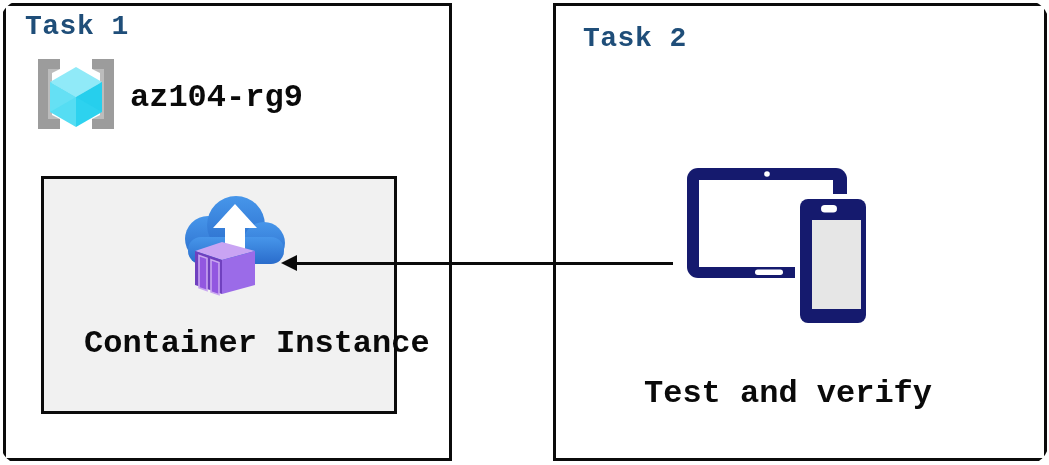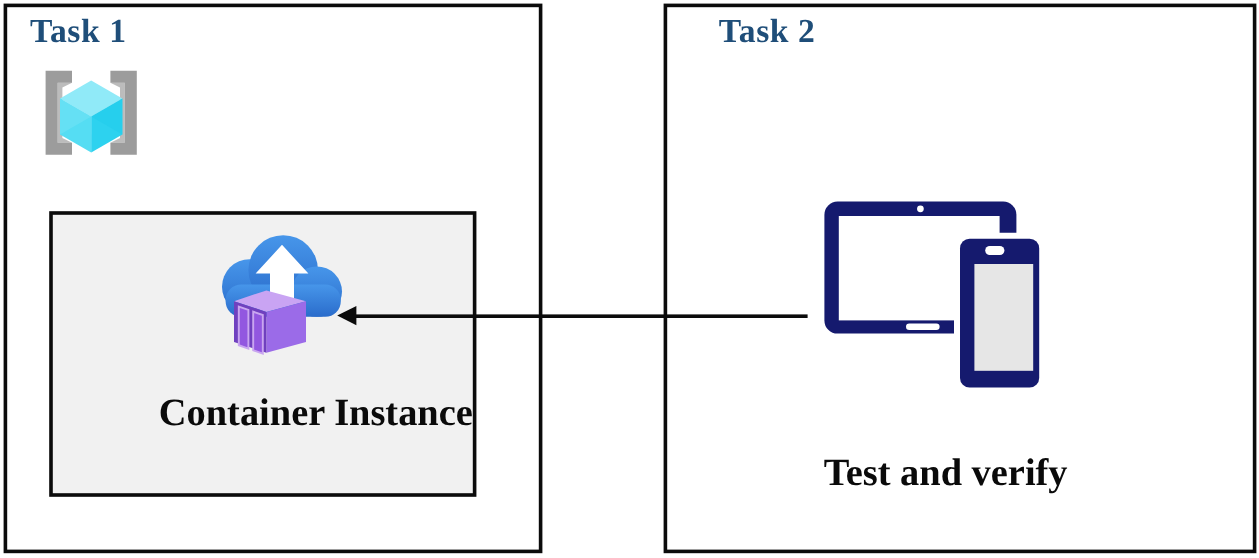--- a/index.html
+++ b/index.html
@@ -1,43 +1,44 @@
 <!DOCTYPE html>
 <html><head>
 <meta charset="utf-8">
 <style>
   html, body { margin: 0; padding: 0; background: #ffffff; }
   .stage {
     position: relative;
     width: 1049px;
     height: 465px;
     background: #ffffff;
-    font-family: Liberation Serif, serif;
+    font-family: Liberation Mono, monospace;
     overflow: hidden;
+    border-radius: 23px;
   }
   .task-box {
     position: absolute;
     top: 3px;
     height: 458px;
     background: #ffffff;
     border: 3px solid #0b0b0b;
     box-sizing: border-box;
   }
   .task1-box { left: 3px; width: 449px; }
   .task2-box { left: 553px; width: 494px; }
   .task-title {
     position: absolute;
     font-size: 28px;
     font-weight: 700;
     color: #1F4E79;
     letter-spacing: 0.5px;
     white-space: nowrap;
   }
   .t1-title { left: 25px; top: 11px; }
-  .t2-title { left: 583px; top: 11px; margin-left: 16px; }
+  .t2-title { left: 583px; top: 23px; }
   .rg-icon { position: absolute; left: 33px; top: 56px; }
   .rg-label {
     position: absolute;
     left: 130px;
     top: 79px;
     font-size: 32px;
     font-weight: 700;
     color: #0a0a0a;
     white-space: nowrap;
   }
@@ -50,25 +51,26 @@
     background: #F1F1F1;
     border: 3px solid #0b0b0b;
     box-sizing: border-box;
   }
   .ci-icon { position: absolute; left: 134px; top: 12px; }
   .ci-label {
     position: absolute;
     left: 0;
     top: 146px;
     width: 100%;
-    text-align: right;
+    text-align: left;
     font-size: 32px;
     font-weight: 700;
     color: #0a0a0a;
     white-space: nowrap;
+    padding-left: 40px;
   }
   .arrow-line {
     position: absolute;
     left: 296px;
     top: 262px;
     width: 377px;
     height: 3px;
     background: #0b0b0b;
   }
   .arrow-head {
@@ -116,20 +118,21 @@
       <path d="M71,13 H59 V13 L67,17 V59 L59,63 H71 Z" fill="#858585" opacity="0.55"></path>
 
       <polygon points="43,11 69,26 43,41 17,26" fill="#90EAF8"></polygon>
       <polygon points="17,26 43,41 43,71 17,56" fill="#55DDF3"></polygon>
       <polygon points="43,41 69,26 69,56 43,71" fill="#2DD2EF"></polygon>
       <polygon points="17,26 43,41 17,56" fill="#6FE2F5" opacity="0.6"></polygon>
       <polygon points="69,26 43,41 69,56" fill="#1FCBEB" opacity="0.5"></polygon>
     </svg>
   </div>
 
+  <div class="rg-label">az104-rg9</div>
 
   <div class="ci-box">
     <div class="ci-icon">
       <svg width="114" height="108" viewBox="0 0 114 108">
         <defs>
           <linearGradient id="cloudGrad" x1="0" y1="0" x2="0" y2="1">
             <stop offset="0" stop-color="#4796EA"></stop>
             <stop offset="1" stop-color="#2A6CCB"></stop>
           </linearGradient>
         </defs>

